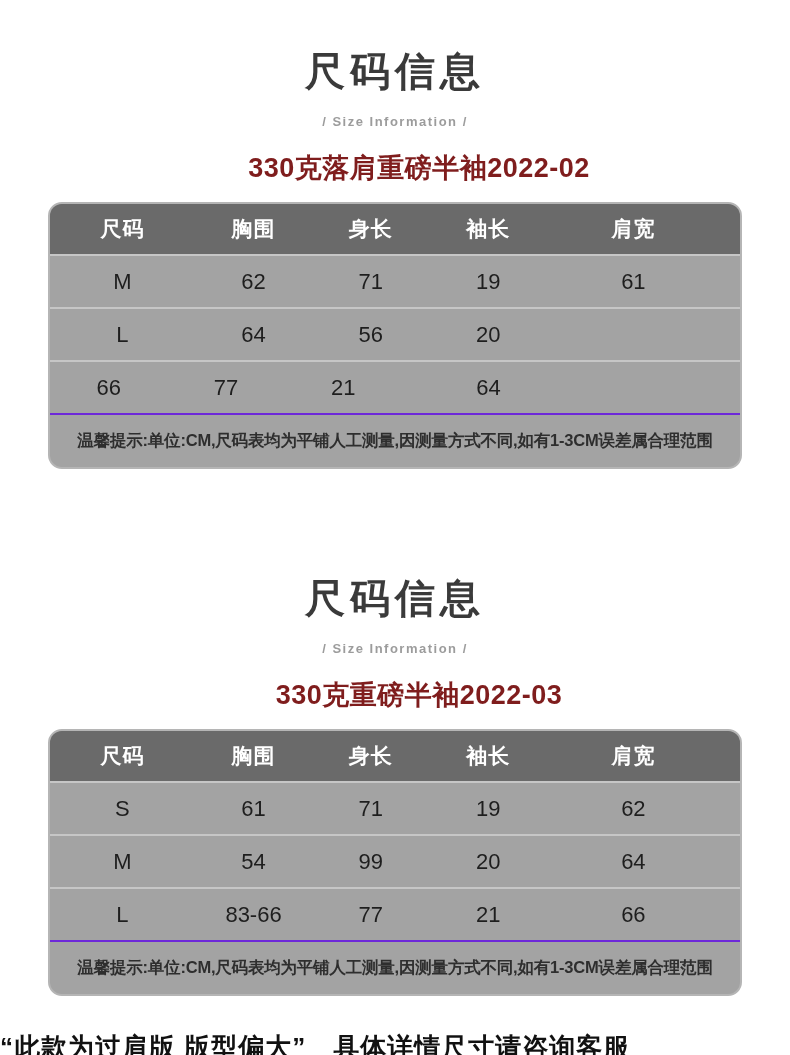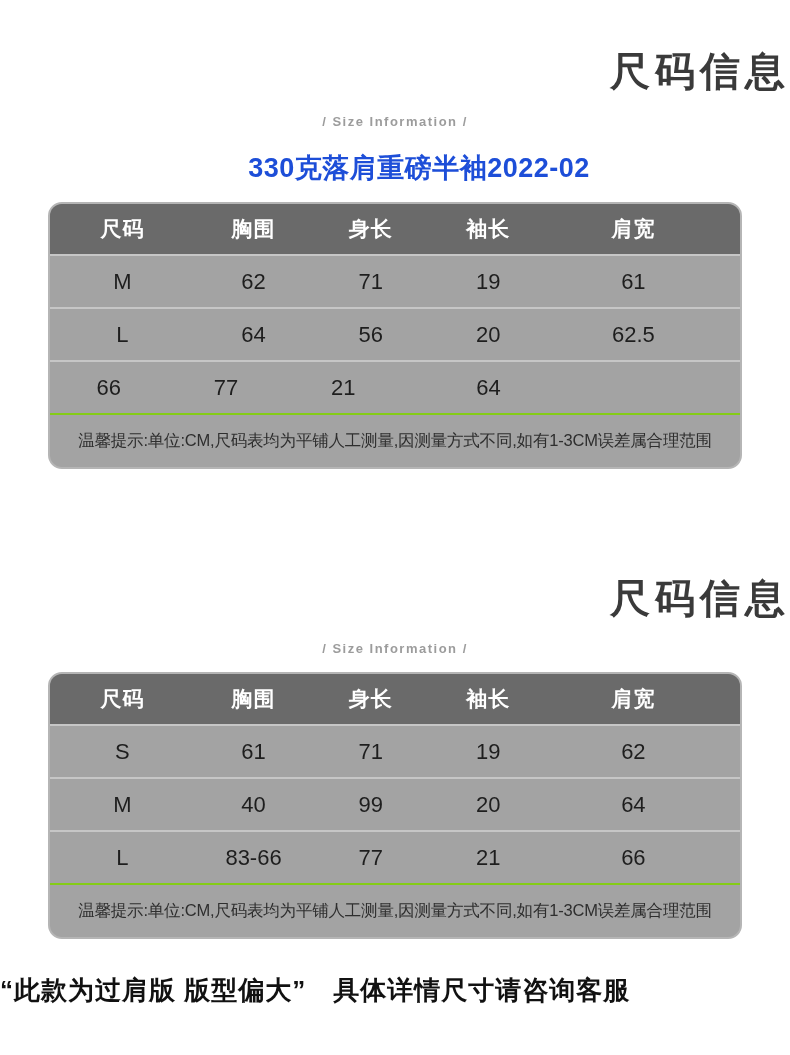--- a/index.html
+++ b/index.html
@@ -10,34 +10,33 @@
     overflow:hidden;
   }
   .section { text-align:center; }
   .section-first { padding-top:44px; }
   .section-second { margin-top:102px; }
   .heading {
     font-size:40px;
     font-weight:800;
     color:#3a3a3a;
     letter-spacing:5px;
-    text-align:right;
   }
   .subheading {
     margin-top:15px;
     font-size:13px;
     font-weight:600;
     color:#9c9c9c;
     letter-spacing:1.5px;
   }
   .table-title {
     margin-top:21px;
     font-size:27px;
     font-weight:600;
-    color:#1d4ed8;
+    color:#7f1d1d;
     letter-spacing:0.5px;
     margin-left:48px;
   }
   .size-table {
     width:694px;
     margin:16px auto 0;
     border:2px solid #b5b5b5;
     border-radius:14px;
     overflow:hidden;
     background:#a3a3a3;
@@ -59,27 +58,28 @@
     border-top:none;
     letter-spacing:1px;
   }
   .c { text-align:center; }
   .c1 { width:21%; }
   .c2 { width:17%; }
   .c3 { width:17%; }
   .c4 { width:17%; }
   .c5 { width:28%; padding-right:20px; }
   .note {
-    border-top:2px solid #84cc16;
+    border-top:2px solid #6d28d9;
     padding:15px 6px;
     font-size:16.5px;
     color:#2e2e2e;
     text-align:center;
     white-space:nowrap;
     letter-spacing:-0.2px;
+    font-weight:bold;
   }
   .footer {
     margin-top:34px;
     text-align:left;
     font-size:26px;
     font-weight:700;
     color:#111111;
     letter-spacing:1px;
   }
 </style>
@@ -104,54 +104,54 @@
       <div class="c c2">62</div>
       <div class="c c3">71</div>
       <div class="c c4">19</div>
       <div class="c c5">61</div>
     </div>
     <div class="trow">
       <div class="c c1">L</div>
       <div class="c c2">64</div>
       <div class="c c3">56</div>
       <div class="c c4">20</div>
-      <div class="c c5">62.5</div>
     </div>
     <div class="trow">
       <div class="c c2">66</div>
       <div class="c c3">77</div>
       <div class="c c4">21</div>
       <div class="c c5">64</div>
     </div>
     <div class="note">温馨提示:单位:CM,尺码表均为平铺人工测量,因测量方式不同,如有1-3CM误差属合理范围</div>
   </div>
 </div>
 
 <div class="section section-second">
   <div class="heading">尺码信息</div>
   <div class="subheading">/ Size Information /</div>
+  <div class="table-title">330克重磅半袖2022-03</div>
 
   <div class="size-table">
     <div class="trow header">
       <div class="c c1">尺码</div>
       <div class="c c2">胸围</div>
       <div class="c c3">身长</div>
       <div class="c c4">袖长</div>
       <div class="c c5">肩宽</div>
     </div>
     <div class="trow">
       <div class="c c1">S</div>
       <div class="c c2">61</div>
       <div class="c c3">71</div>
       <div class="c c4">19</div>
       <div class="c c5">62</div>
     </div>
     <div class="trow">
       <div class="c c1">M</div>
-      <div class="c c2">40</div>
+      <div class="c c2">54</div>
       <div class="c c3">99</div>
       <div class="c c4">20</div>
       <div class="c c5">64</div>
     </div>
     <div class="trow">
       <div class="c c1">L</div>
       <div class="c c2">83-66</div>
       <div class="c c3">77</div>
       <div class="c c4">21</div>
       <div class="c c5">66</div>

